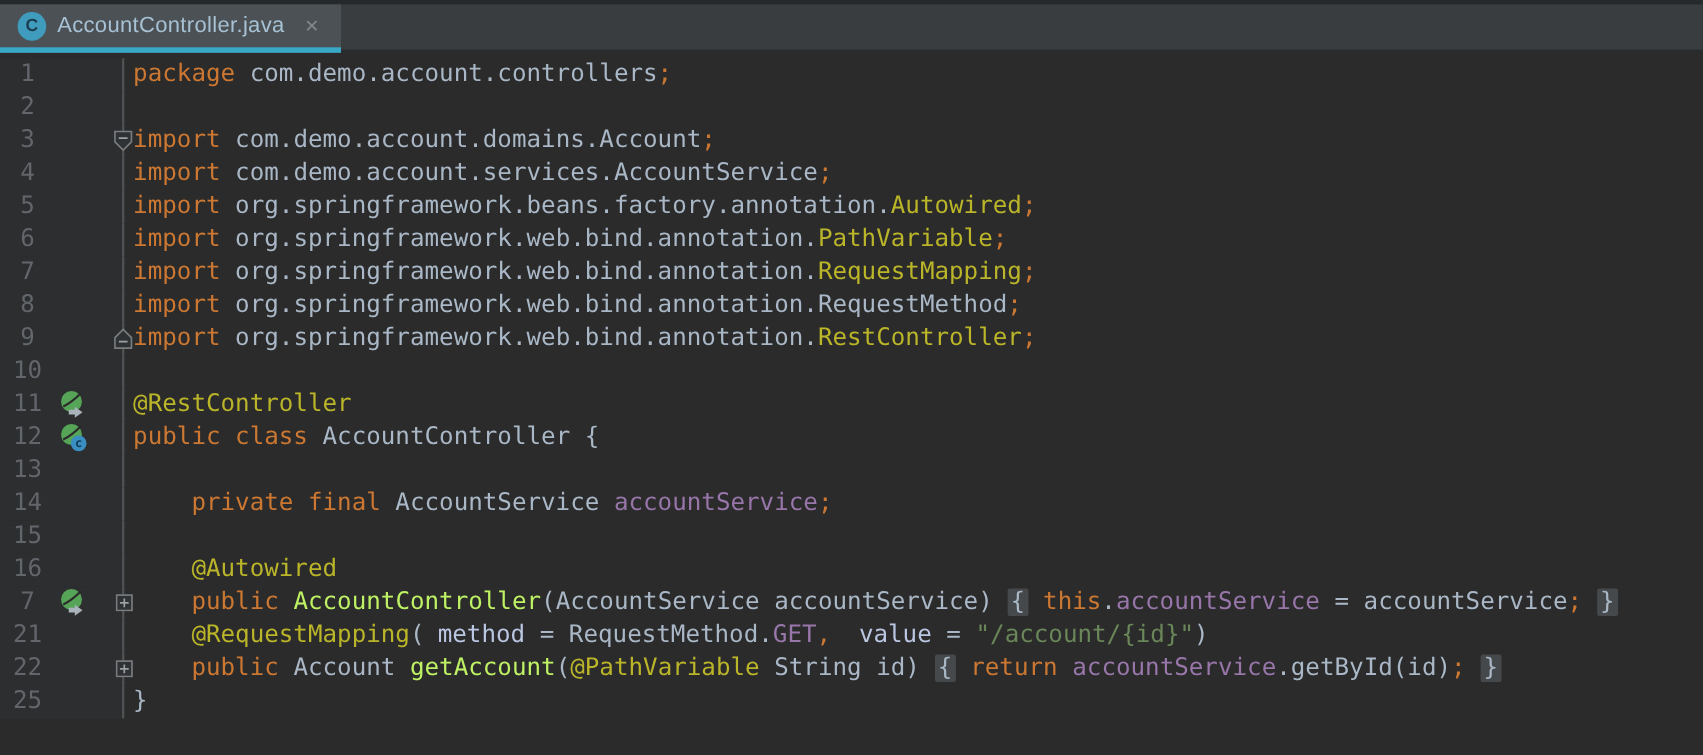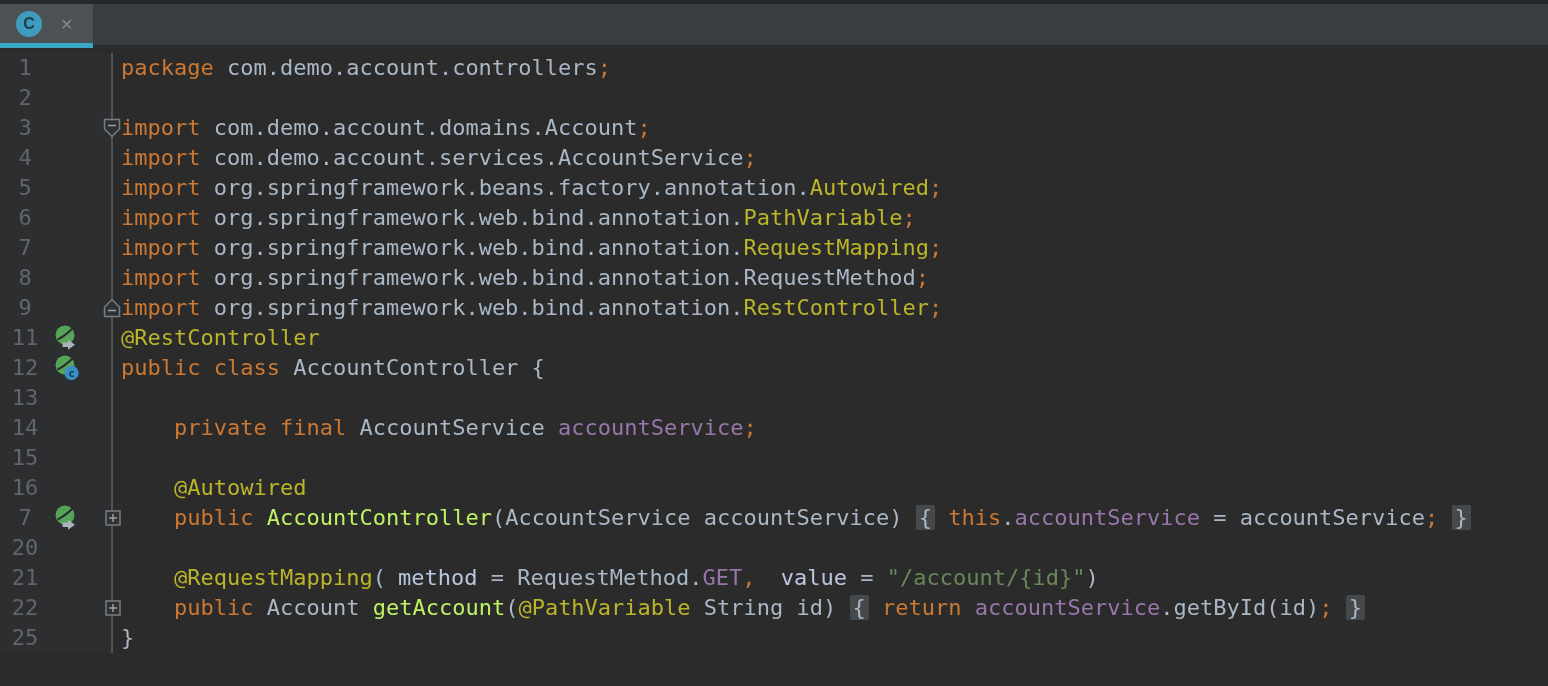--- a/index.html
+++ b/index.html
@@ -44,20 +44,21 @@
   .at { color:#bac6e2;margin-left:12px; }
   .ge { color:#9876aa; }
   .fb { background:#46494b; border-radius:2px; padding:0 3px; color:#a9b7c6; }
 </style>
 </head>
 <body>
 
 <div class="tabbar">
   <div class="tab">
     <span class="class-icon">C</span>
+    <span class="tab-title">AccountController.java</span>
     <span class="tab-close">✕</span>
   </div>
 </div>
 
 <div class="editor" id="rows">
     <div class="row">
       <div class="gcell">
         <span class="lnum">1</span>
       </div>
       <div class="ccell"><span class="kw">package</span><span class="tx"> com.demo.account.controllers</span><span class="kw">;</span></div>
@@ -110,20 +111,26 @@
     </div>
     <div class="row">
       <div class="gcell">
         <span class="lnum">9</span>
         <span class="gfold collapse"><svg width="18" height="20" viewBox="0 0 18 20">
       <path d="M1.5 9 L9 1.5 L16.5 9 V18.5 H1.5 Z" fill="#2f3234" stroke="#7a7d7f" stroke-width="1.5"></path>
       <line x1="5" y1="12.5" x2="13" y2="12.5" stroke="#9ea1a3" stroke-width="1.5"></line>
     </svg></span>
       </div>
       <div class="ccell"><span class="kw">import</span><span class="tx"> org.springframework.web.bind.annotation.</span><span class="an">RestController</span><span class="kw">;</span></div>
+    </div>
+    <div class="row">
+      <div class="gcell">
+        <span class="lnum">10</span>
+      </div>
+      <div class="ccell"></div>
     </div>
     <div class="row">
       <div class="gcell">
         <span class="lnum">11</span>
         <span class="gicon"><svg width="24" height="27" viewBox="0 0 24 27">
       <circle cx="10" cy="10" r="9.5" fill="#56a457"></circle>
       <path d="M2.5 14.5 C8 12 14 7 18.5 2.5" stroke="#2b2b2b" stroke-width="2" fill="none"></path>
       <path d="M7.5 17.5 h5.5 v-2.8 l7 5 -7 5 v-2.8 h-5.5 z" fill="#a9b3bb"></path>
     </svg></span>
       </div>
@@ -176,26 +183,20 @@
         <span class="gfold expand"><svg width="16" height="16" viewBox="0 0 16 16">
       <rect x="1" y="1" width="14" height="14" fill="#2f3234" stroke="#7a7d7f" stroke-width="1.5"></rect>
       <line x1="4" y1="8" x2="12" y2="8" stroke="#9ea1a3" stroke-width="1.5"></line>
       <line x1="8" y1="4" x2="8" y2="12" stroke="#9ea1a3" stroke-width="1.5"></line>
     </svg></span>
       </div>
       <div class="ccell"><span class="tx">    </span><span class="kw">public</span><span class="tx"> </span><span class="mt">AccountController</span><span class="tx">(AccountService accountService) </span><span class="fb">{</span><span class="tx"> </span><span class="kw">this</span><span class="tx">.</span><span class="fd">accountService</span><span class="tx"> = accountService</span><span class="kw">;</span><span class="tx"> </span><span class="fb">}</span></div>
     </div>
     <div class="row">
       <div class="gcell">
-        <span class="lnum">20</span>
-      </div>
-      <div class="ccell"></div>
-    </div>
-    <div class="row">
-      <div class="gcell">
         <span class="lnum">21</span>
       </div>
       <div class="ccell"><span class="tx">    </span><span class="an">@RequestMapping</span><span class="tx">(</span><span class="at">method</span><span class="tx"> = RequestMethod.</span><span class="ge">GET</span><span class="kw">,</span><span class="tx"> </span><span class="at">value</span><span class="tx"> = </span><span class="sr">"/account/{id}"</span><span class="tx">)</span></div>
     </div>
     <div class="row">
       <div class="gcell">
         <span class="lnum">22</span>
         <span class="gfold expand"><svg width="16" height="16" viewBox="0 0 16 16">
       <rect x="1" y="1" width="14" height="14" fill="#2f3234" stroke="#7a7d7f" stroke-width="1.5"></rect>
       <line x1="4" y1="8" x2="12" y2="8" stroke="#9ea1a3" stroke-width="1.5"></line>

